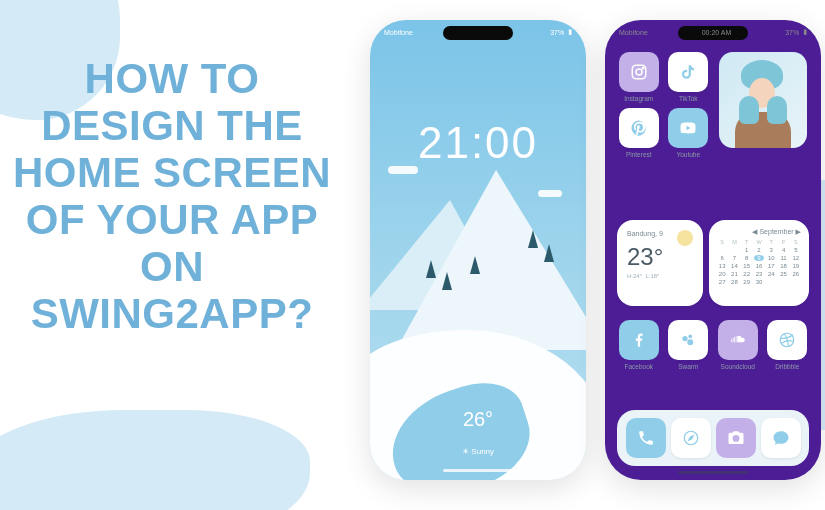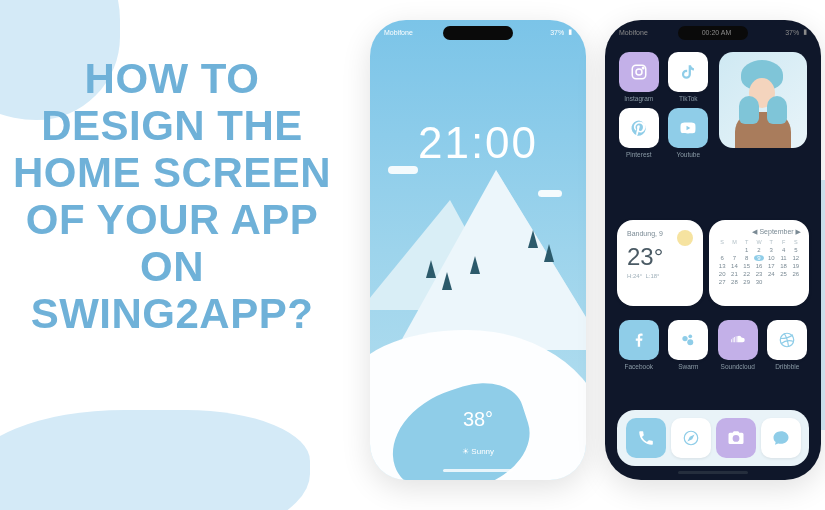--- a/index.html
+++ b/index.html
@@ -196,21 +196,21 @@
       width:70px; height:3px;
       background:rgba(255,255,255,0.8);
       border-radius:2px;
     }
     
     .phone-home {
       top: 20px;
       left: 605px;
       width: 216px;
       height: 460px;
-      background: #0f172a;
+      background: #4c1d95;
     }
     .phone-home .status-bar { color:#8a8a8a; }
     .home-grid {
       position: absolute;
       top: 32px;
       left: 12px;
       right: 12px;
       display: grid;
       grid-template-columns: repeat(4, 1fr);
       gap: 6px 6px;
@@ -379,21 +379,21 @@
     <div class="mountain-front"></div>
     <div class="tree" style="top:100px;left:56px;"></div>
     <div class="tree" style="top:112px;left:72px;"></div>
     <div class="tree" style="top:96px;left:100px;"></div>
     <div class="tree" style="top:70px;left:158px;"></div>
     <div class="tree" style="top:84px;left:174px;"></div>
     <div class="ground-white"></div>
     <div class="river"></div>
   </div>
   <div class="lock-weather">
-    <span>38°</span>
+    <span>26°</span>
     <span class="cond">☀ <span>Sunny</span></span>
   </div>
   <div class="swipe-bar"></div>
 </div>
 
 <div class="phone phone-home">
   <div class="notch"></div>
   <div class="status-bar">
     <span>Mobifone</span>
     <span>00:20 AM</span>

